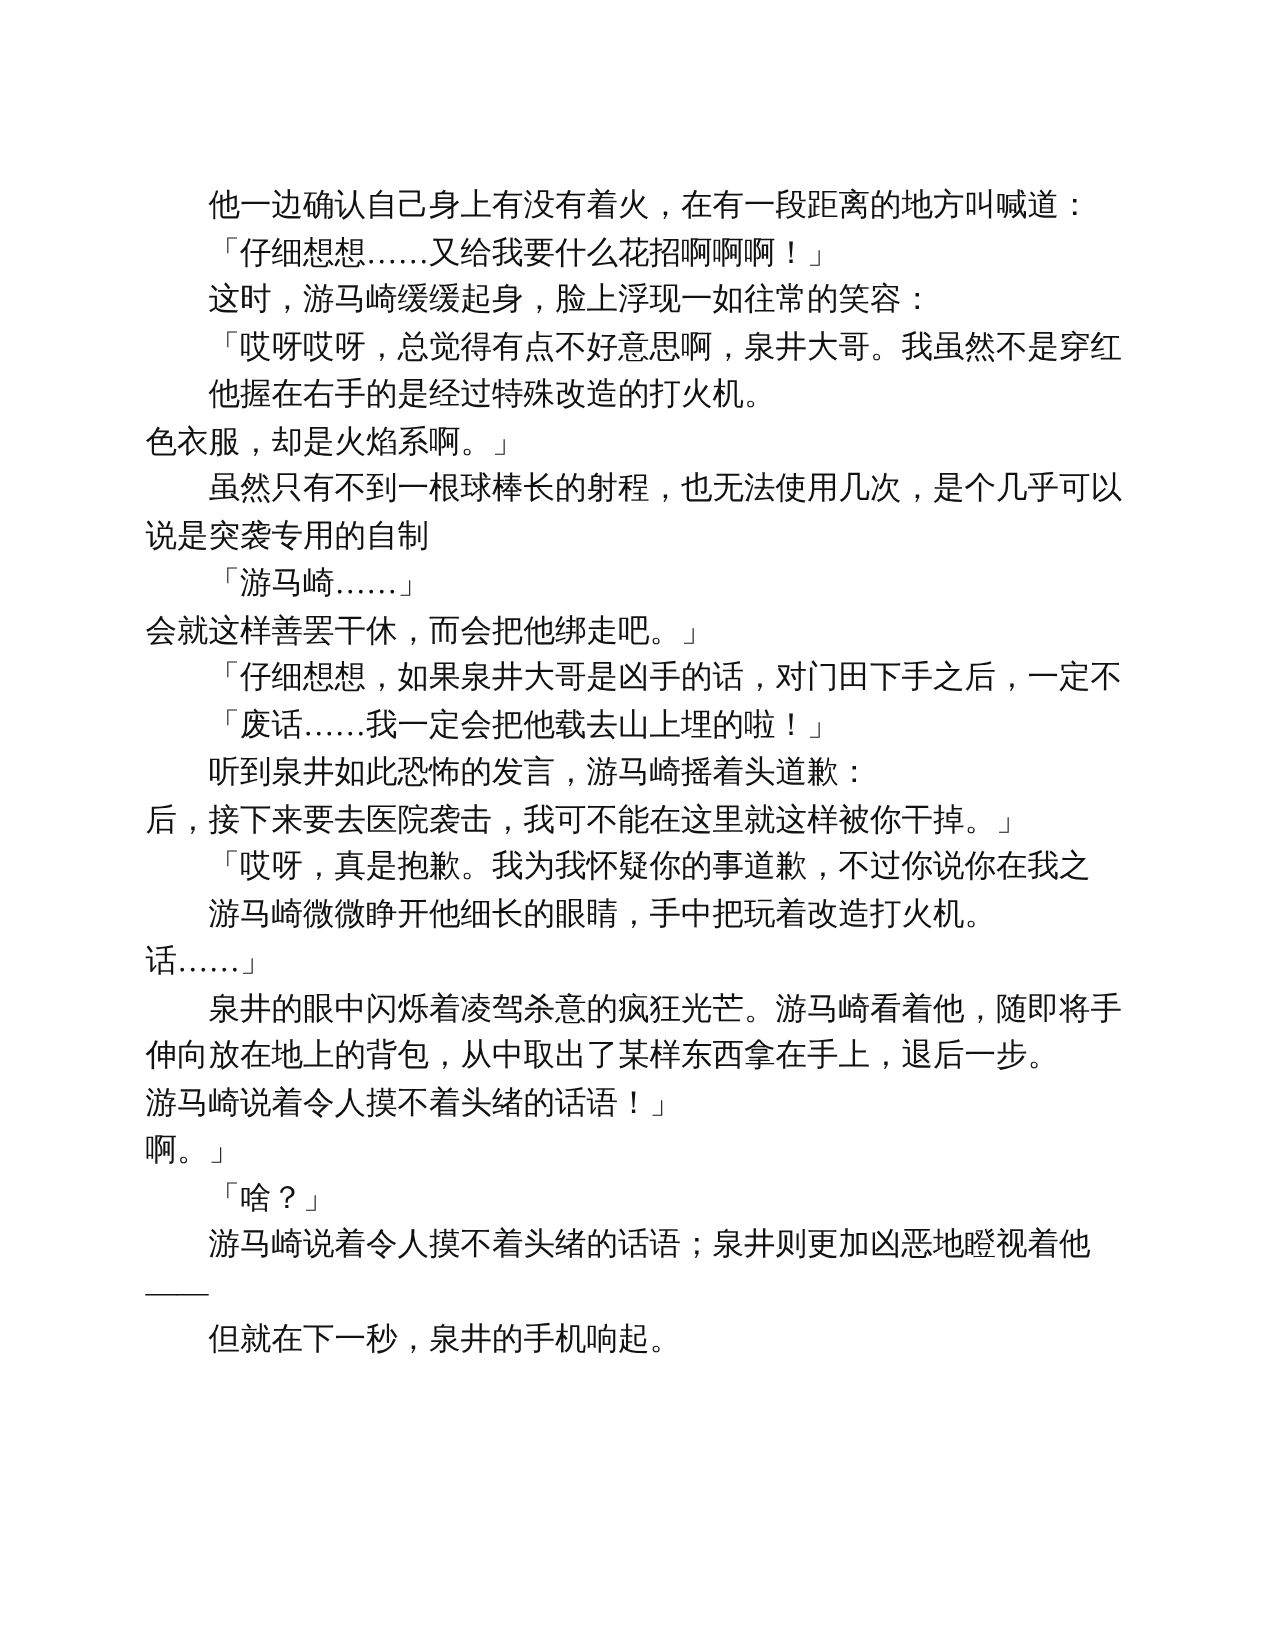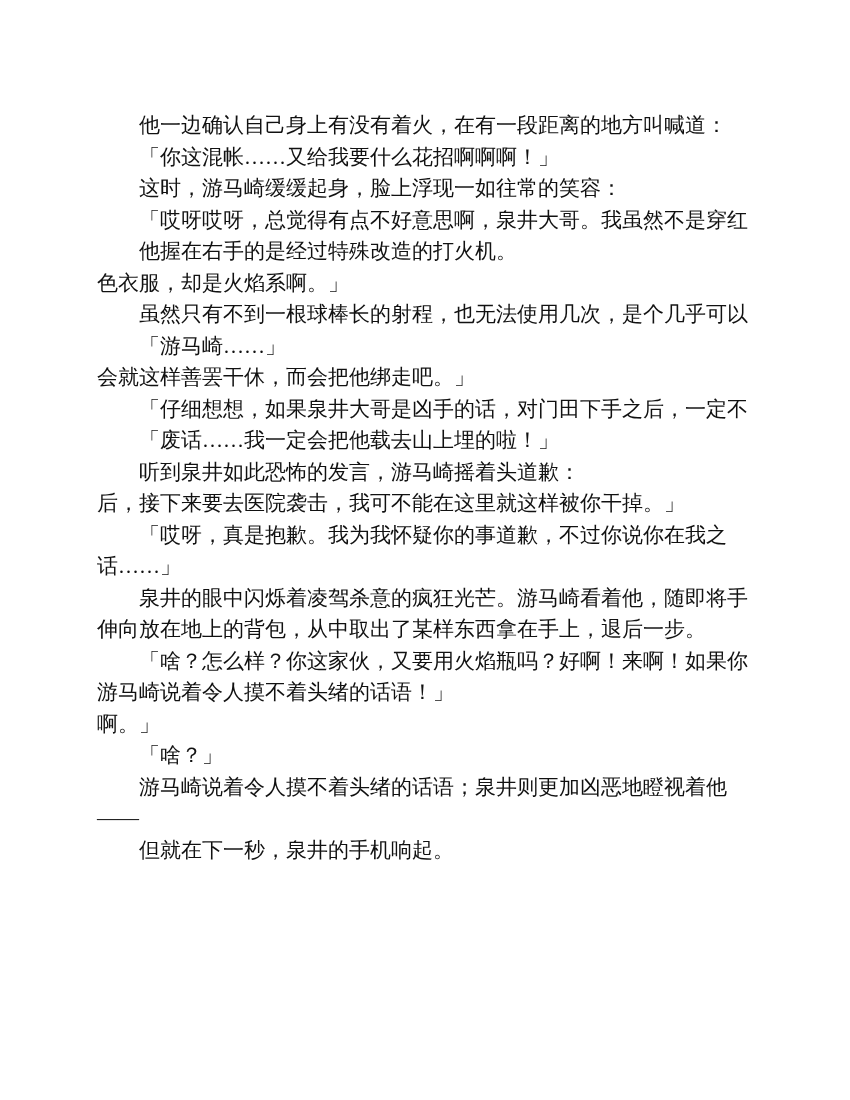--- a/index.html
+++ b/index.html
@@ -10,21 +10,21 @@
   .page {
     position: relative;
     width: 850px;
     height: 1100px;
     background: #ffffff;
     overflow: hidden;
   }
   .text-column {
     position: absolute;
     left: 97px;
-    top: 110px;
+    top: 121px;
     width: 690px;
     font-family: "Liberation Serif", "DejaVu Serif", serif;
     font-size: 21px;
     line-height: 31.5px;
     color: #111111;
     letter-spacing: 0px;
   }
   .text-line {
     white-space: pre;
     height: 31.5px;
@@ -32,37 +32,38 @@
   .text-line.indent {
     padding-left: 42px;
   }
 </style>
 </head>
 <body>
 
 <div class="page">
   <div class="text-column" id="text-column" style="color: rgb(17, 17, 17);">
       <div class="text-line indent">他一边确认自己身上有没有着火，在有一段距离的地方叫喊道：</div>
-      <div class="text-line indent">「你这混帐……又给我要什么花招啊啊啊！」</div>
+      <div class="text-line indent">「仔细想想……又给我要什么花招啊啊啊！」</div>
       <div class="text-line indent">这时，游马崎缓缓起身，脸上浮现一如往常的笑容：</div>
       <div class="text-line indent">「哎呀哎呀，总觉得有点不好意思啊，泉井大哥。我虽然不是穿红</div>
       <div class="text-line indent">他握在右手的是经过特殊改造的打火机。</div>
       <div class="text-line">色衣服，却是火焰系啊。」</div>
       <div class="text-line indent">虽然只有不到一根球棒长的射程，也无法使用几次，是个几乎可以</div>
+      <div class="text-line">说是突袭专用的自制</div>
       <div class="text-line indent">「游马崎……」</div>
       <div class="text-line">会就这样善罢干休，而会把他绑走吧。」</div>
       <div class="text-line indent">「仔细想想，如果泉井大哥是凶手的话，对门田下手之后，一定不</div>
       <div class="text-line indent">「废话……我一定会把他载去山上埋的啦！」</div>
       <div class="text-line indent">听到泉井如此恐怖的发言，游马崎摇着头道歉：</div>
       <div class="text-line">后，接下来要去医院袭击，我可不能在这里就这样被你干掉。」</div>
       <div class="text-line indent">「哎呀，真是抱歉。我为我怀疑你的事道歉，不过你说你在我之</div>
+      <div class="text-line indent">游马崎微微睁开他细长的眼睛，手中把玩着改造打火机。</div>
       <div class="text-line">话……」</div>
       <div class="text-line indent">泉井的眼中闪烁着凌驾杀意的疯狂光芒。游马崎看着他，随即将手</div>
       <div class="text-line">伸向放在地上的背包，从中取出了某样东西拿在手上，退后一步。</div>
-      <div class="text-line indent">「啥？怎么样？你这家伙，又要用火焰瓶吗？好啊！来啊！如果你</div>
       <div class="text-line">游马崎说着令人摸不着头绪的话语！」</div>
       <div class="text-line">啊。」</div>
       <div class="text-line indent">「啥？」</div>
       <div class="text-line indent">游马崎说着令人摸不着头绪的话语；泉井则更加凶恶地瞪视着他</div>
       <div class="text-line">——</div>
       <div class="text-line indent">但就在下一秒，泉井的手机响起。</div>
     </div>
 </div>
 
 </body></html>

